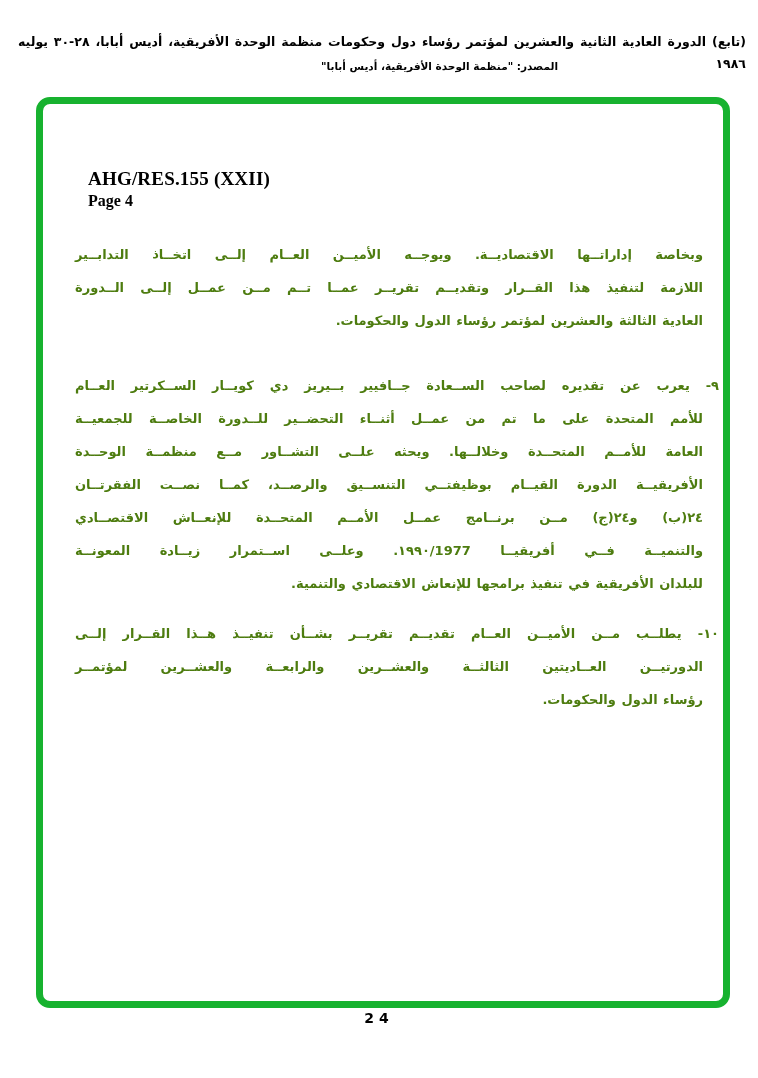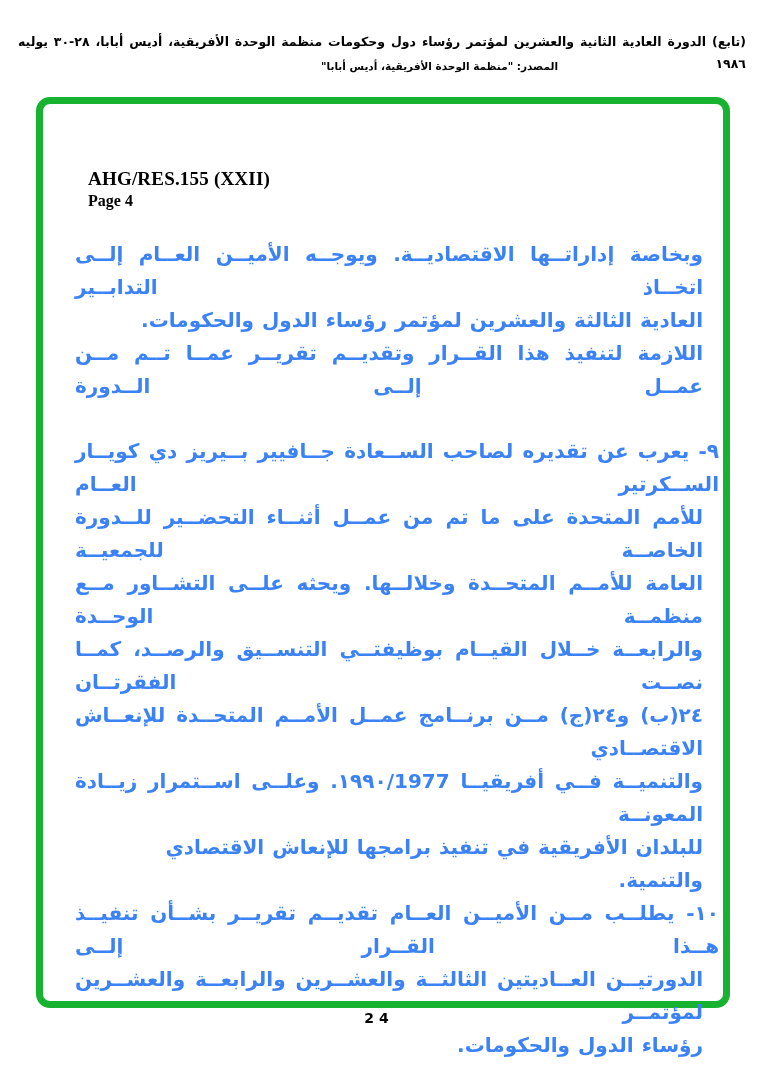--- a/index.html
+++ b/index.html
@@ -44,26 +44,26 @@
   .pagelabel {
     position: absolute; left: 88px; top: 192px;
     font-family: "Liberation Serif", "DejaVu Serif", serif;
     font-weight: bold; font-size: 16px; color: #000;
     white-space: nowrap;
   }
 
   
   .body-text {
     position: absolute; top: 238px; right: 55px; width: 628px;
-    direction: rtl; color: #3b82f6;
-    font-weight: bold; font-size: 20px; line-height: 33px;
+    direction: rtl; color: #4d7c0f;
+    font-weight: bold; font-size: 13px; line-height: 33px;
   }
   .para { margin: 0; }
   .para.gap-large { margin-top: 32px; }
-  .para.gap-small { }
+  .para.gap-small { margin-top: 17px; }
   .pline {
     text-align: justify; text-align-last: justify;
     word-spacing: 1px;
   }
   .pline.last { text-align: right; text-align-last: right; }
   .pline.hang { margin-right: -16px; }
 
   
   .pagenum {
     position: absolute; top: 1010px; left: 0; right: 0;
@@ -83,28 +83,28 @@
 
   <div class="frame" style="border-color: rgb(23, 178, 47);"></div>
 
   <div class="ref">AHG/RES.155 (XXII)</div>
 
   <div class="pagelabel">Page 4</div>
 
   <div class="body-text">
       <div class="para">
         <div class="pline">وبخاصة إداراتــها الاقتصاديــة. ويوجــه الأميــن العــام إلــى اتخــاذ التدابــير</div>
+        <div class="pline">اللازمة لتنفيذ هذا القــرار وتقديــم تقريــر عمــا تــم مــن عمــل إلــى الــدورة</div>
         <div class="pline last">العادية الثالثة والعشرين لمؤتمر رؤساء الدول والحكومات.</div>
-        <div class="pline">اللازمة لتنفيذ هذا القــرار وتقديــم تقريــر عمــا تــم مــن عمــل إلــى الــدورة</div>
       </div>
       <div class="para gap-large">
         <div class="pline hang">٩- يعرب عن تقديره لصاحب الســعادة جــافيير بــيريز دي كويــار الســكرتير العــام</div>
         <div class="pline">للأمم المتحدة على ما تم من عمــل أثنــاء التحضــير للــدورة الخاصــة للجمعيــة</div>
         <div class="pline">العامة للأمــم المتحــدة وخلالــها. ويحثه علــى التشــاور مــع منظمــة الوحــدة</div>
-        <div class="pline">والرابعــة خــلال القيــام بوظيفتــي التنســيق والرصــد، كمــا نصــت الفقرتــان</div>
+        <div class="pline">الأفريقيــة الدورة القيــام بوظيفتــي التنســيق والرصــد، كمــا نصــت الفقرتــان</div>
         <div class="pline">٢٤(ب) و٢٤(ج) مــن برنــامج عمــل الأمــم المتحــدة للإنعــاش الاقتصــادي</div>
         <div class="pline">والتنميــة فــي أفريقيــا ١٩٩٠/1977. وعلــى اســتمرار زيــادة المعونــة</div>
         <div class="pline last">للبلدان الأفريقية في تنفيذ برامجها للإنعاش الاقتصادي والتنمية.</div>
       </div>
       <div class="para gap-small">
         <div class="pline hang">١٠- يطلــب مــن الأميــن العــام تقديــم تقريــر بشــأن تنفيــذ هــذا القــرار إلــى</div>
         <div class="pline">الدورتيــن العــاديتين الثالثــة والعشــرين والرابعــة والعشــرين لمؤتمــر</div>
         <div class="pline last">رؤساء الدول والحكومات.</div>
       </div>
     </div>

